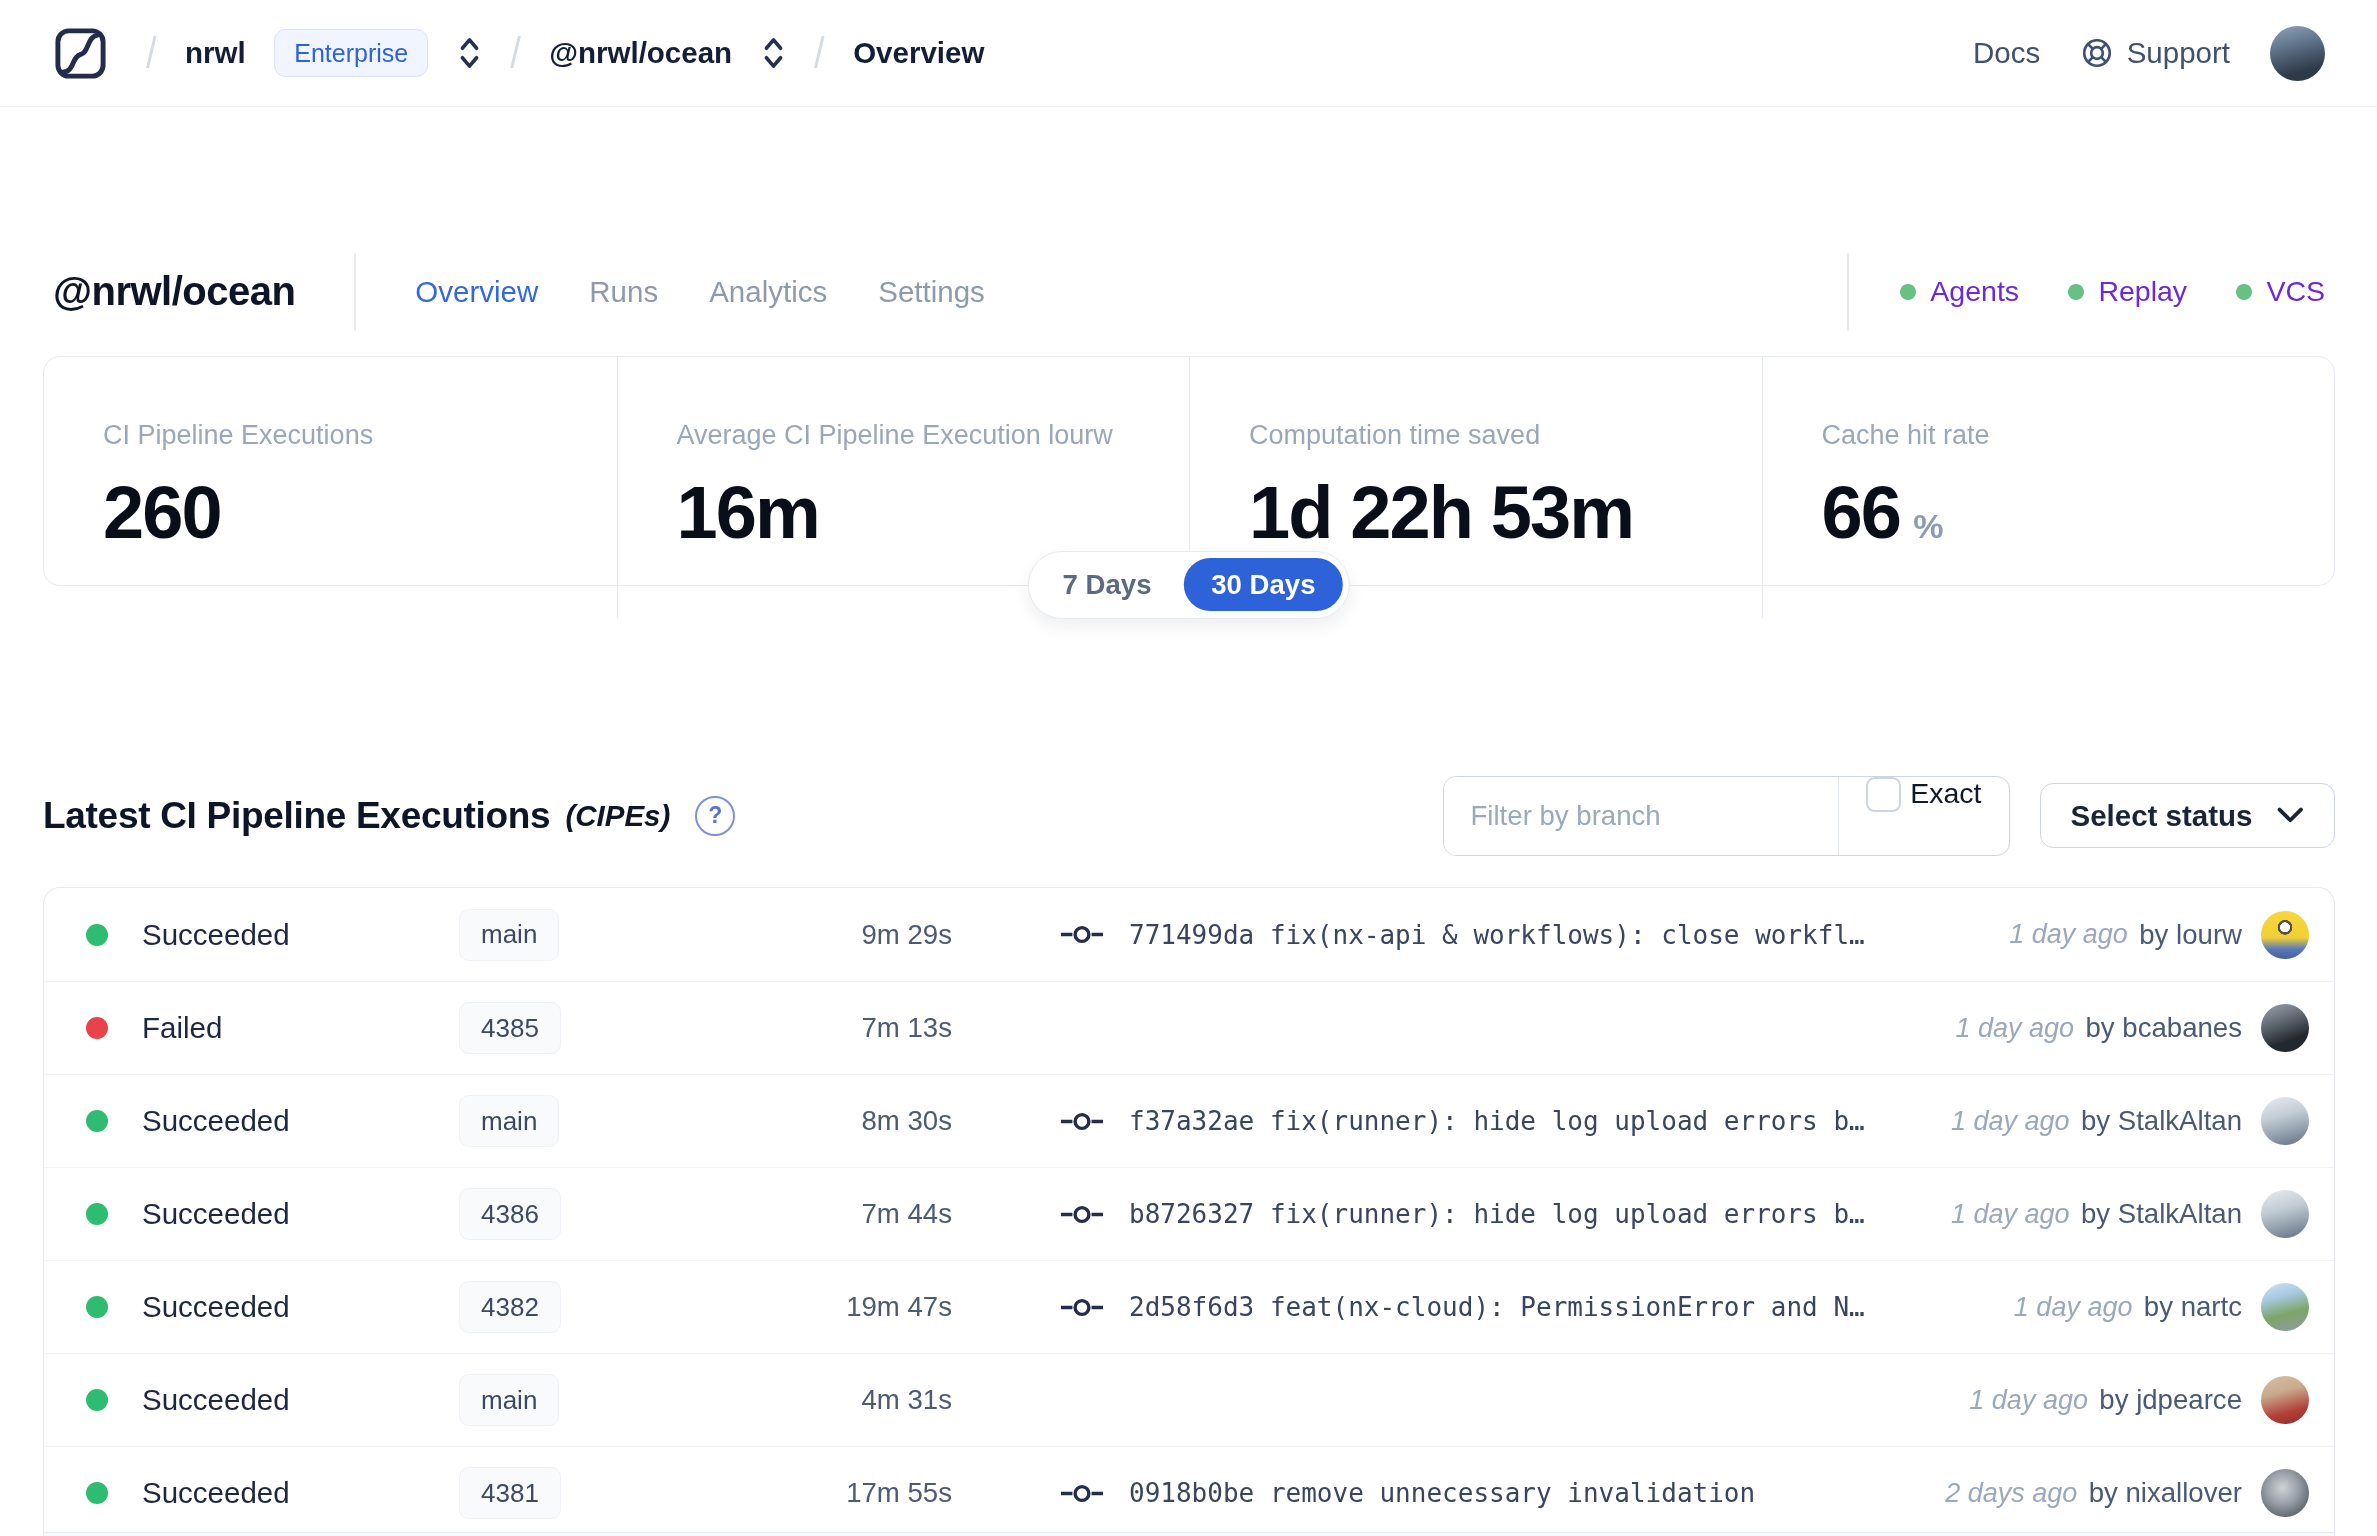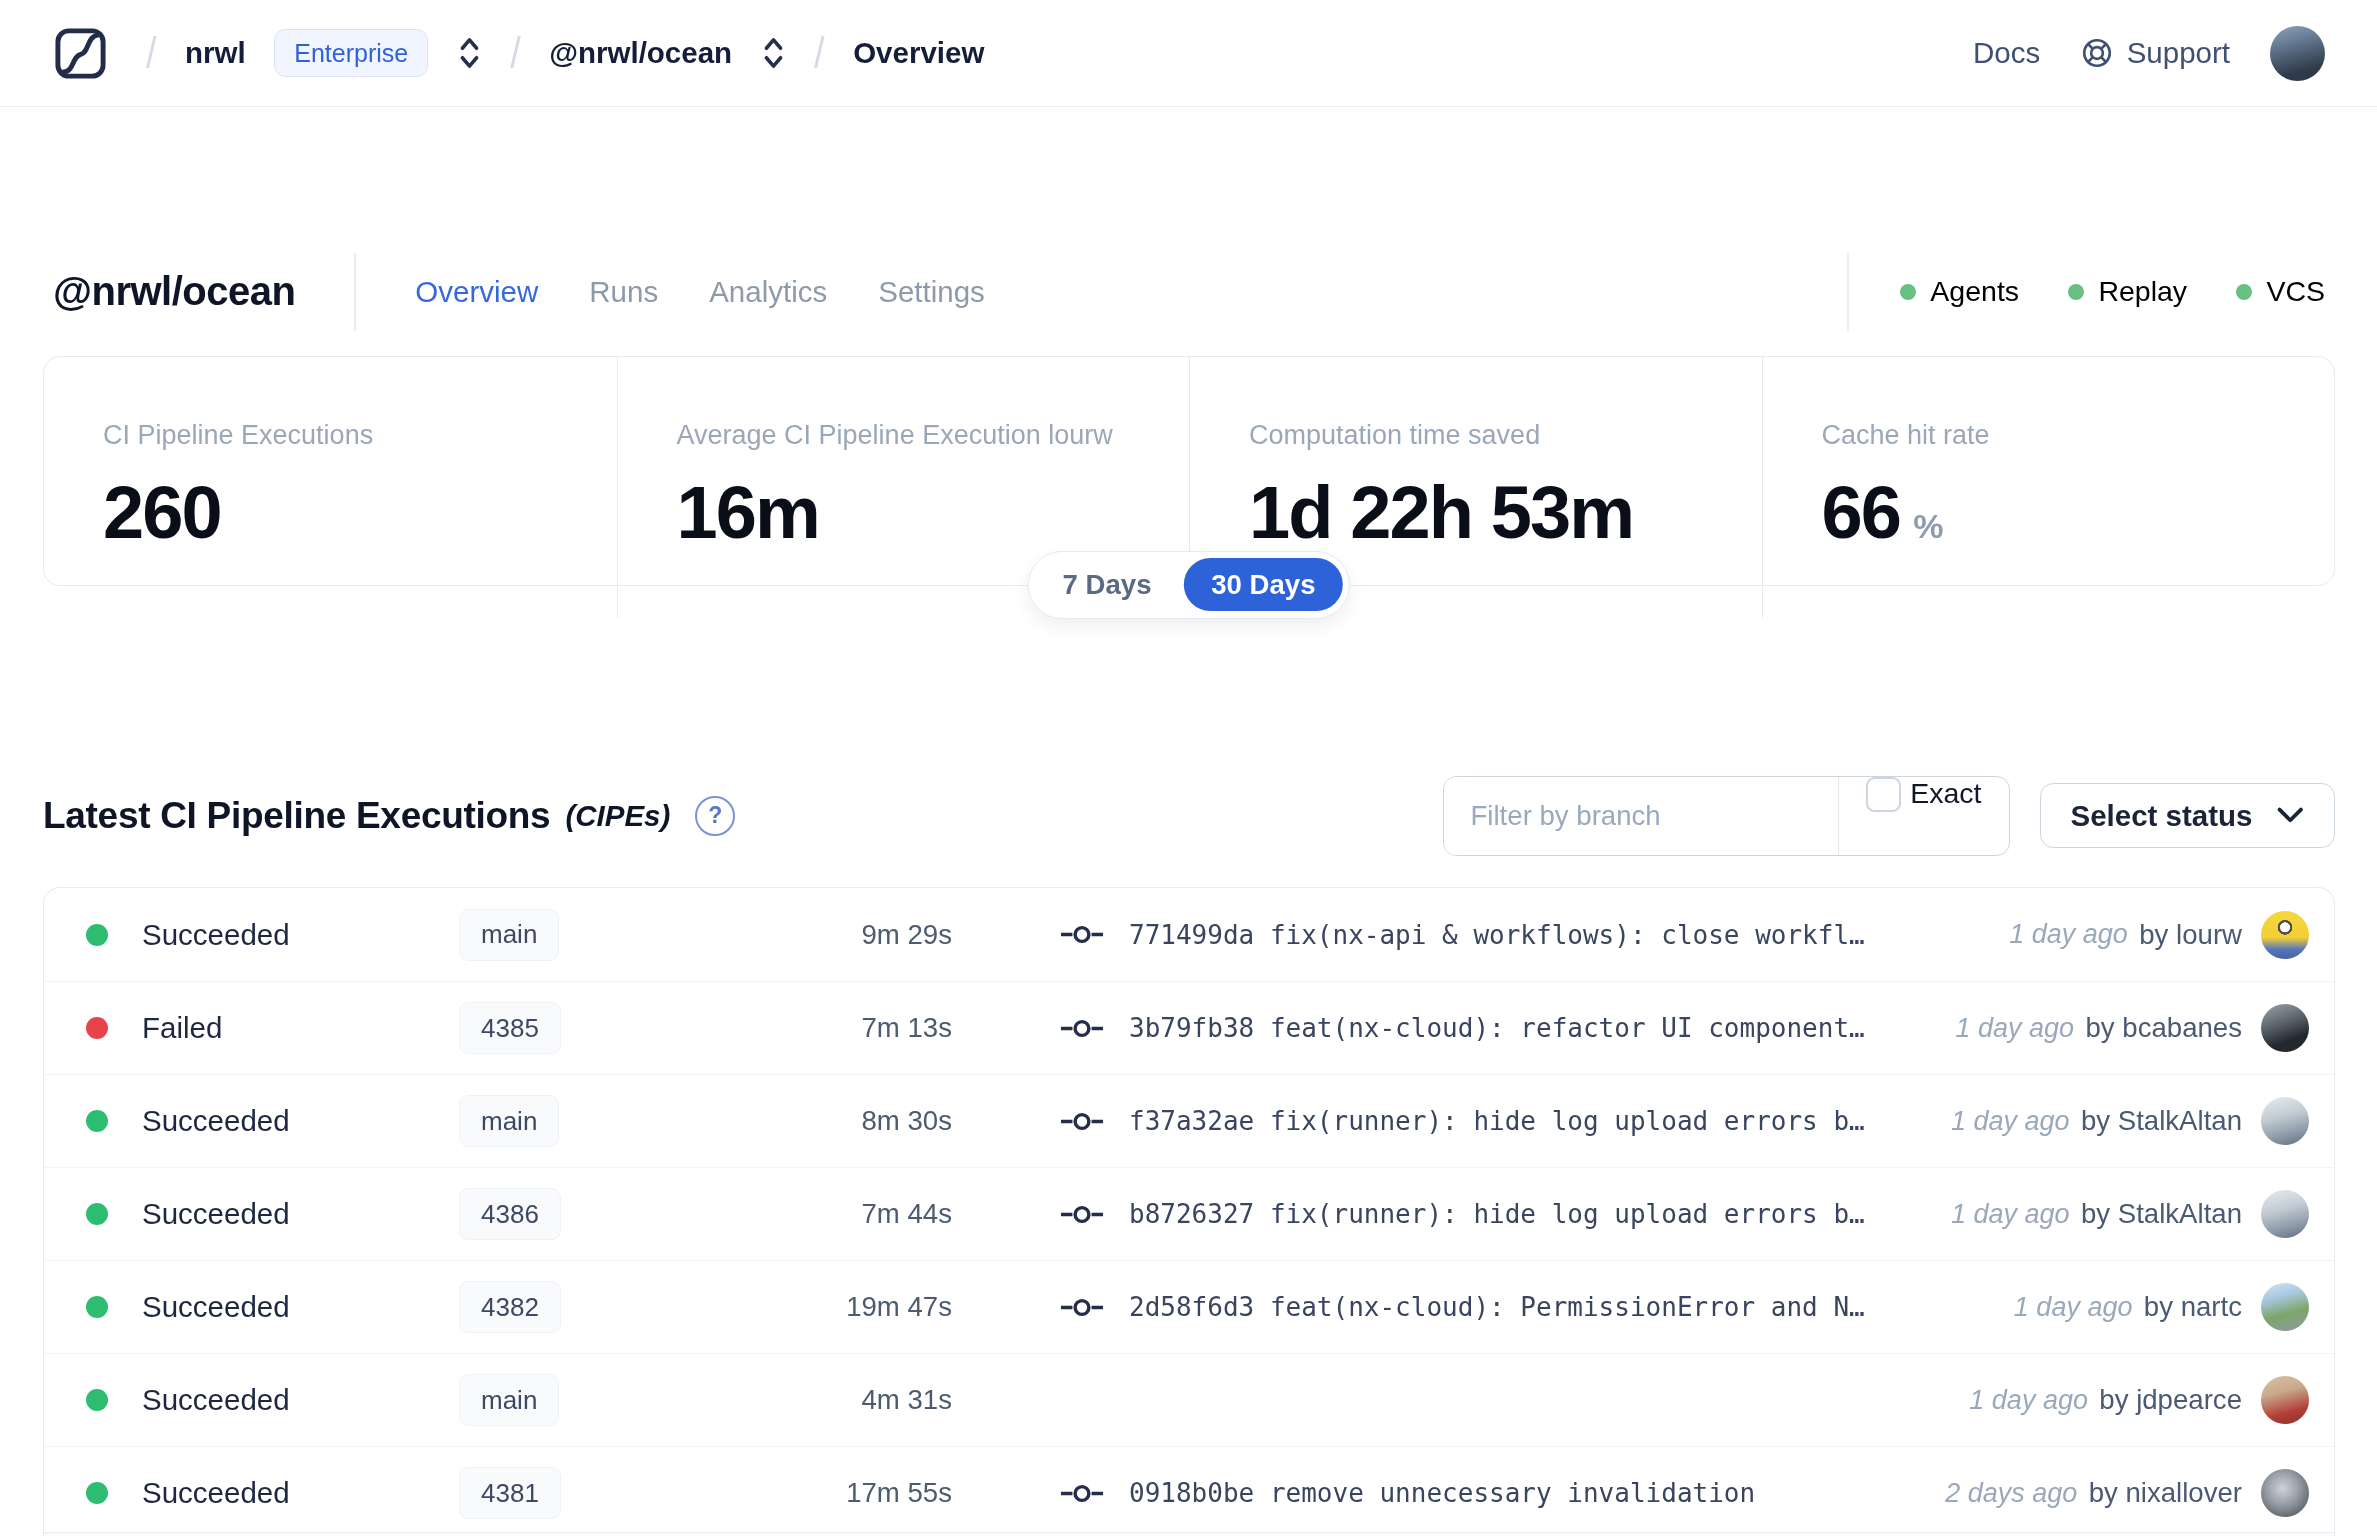--- a/index.html
+++ b/index.html
@@ -25,21 +25,21 @@
 
   
   .page-header { margin: 154px 53px 0; height: 61px; display: flex; align-items: center; }
   .page-title { font-size: 40px; font-weight: 700; color: #0d1526; letter-spacing: -0.5px; }
   .vdiv { width: 1.9px; height: 78px; background: #e8ebf1; margin: 0 59px; flex: 0 0 auto; }
   .tabs { display: flex; gap: 51px; align-items: center; }
   .tab { font-size: 29.5px; color: #8d9aac; font-weight: 500; cursor: pointer; }
   .tab.active { color: #3668dd; }
   .services-wrap { margin-left: auto; display: flex; align-items: center; }
   .services { display: flex; align-items: center; gap: 49px; }
-  .service { display: flex; align-items: center; gap: 14.3px; font-size: 28.5px; color: #000000; font-weight: 500; }
+  .service { display: flex; align-items: center; gap: 14.3px; font-size: 28.5px; color: #6d28d9; font-weight: 500; }
   .sdot { width: 16px; height: 16px; border-radius: 50%; background: #68c083; }
 
   
   .stats { position: relative; margin: 34px 43px 0; border: 1.9px solid #e7eaf0;
     border-radius: 17px; display: grid; grid-template-columns: 1fr 1fr 1fr 1fr; height: 230px; }
   .card { padding: 63px 59px; }
   .card + .card { border-left: 1.9px solid #e7eaf0; }
   .card-label { font-size: 27px; color: #9aa7b8; font-weight: 500; }
   .card-value { margin-top: 19px; font-size: 74px; font-weight: 700; color: #0a0e18; letter-spacing: -1.9px; }
   .card-unit { font-size: 34px; color: #8e9bb0; font-weight: 600; margin-left: 13.3px; letter-spacing: 0; }
@@ -244,27 +244,20 @@
     </div>
   </div>
 
   <div class="row">
     <div class="cell-status">
         <span class="dot red"></span>
       <span class="status-text">Failed</span>
       </div>
     <div class="cell-branch"><span class="branch-badge">4385</span></div>
     <div class="cell-duration">7m 13s</div>
-    <div class="cell-commit">
-      <svg width="44" height="25" viewBox="0 0 46 26">
-        <path d="M1 13 H13 M33 13 H45" stroke="#242e4a" stroke-width="3.6"></path>
-          <circle cx="23" cy="13" r="7.2" fill="none" stroke="#242e4a" stroke-width="3.6"></circle>
-      </svg>
-      <span class="commit-text"><span>3b79fb38</span> <span>feat(nx-cloud): refactor UI component…</span></span>
-    </div>
     <div class="cell-author">
       <span class="time-ago">1 day ago</span>
       <span class="author">by bcabanes</span>
       <span class="avatar avatar-row av-1"></span>
     </div>
   </div>
 
   <div class="row">
     <div class="cell-status">
         <span class="dot green"></span>

